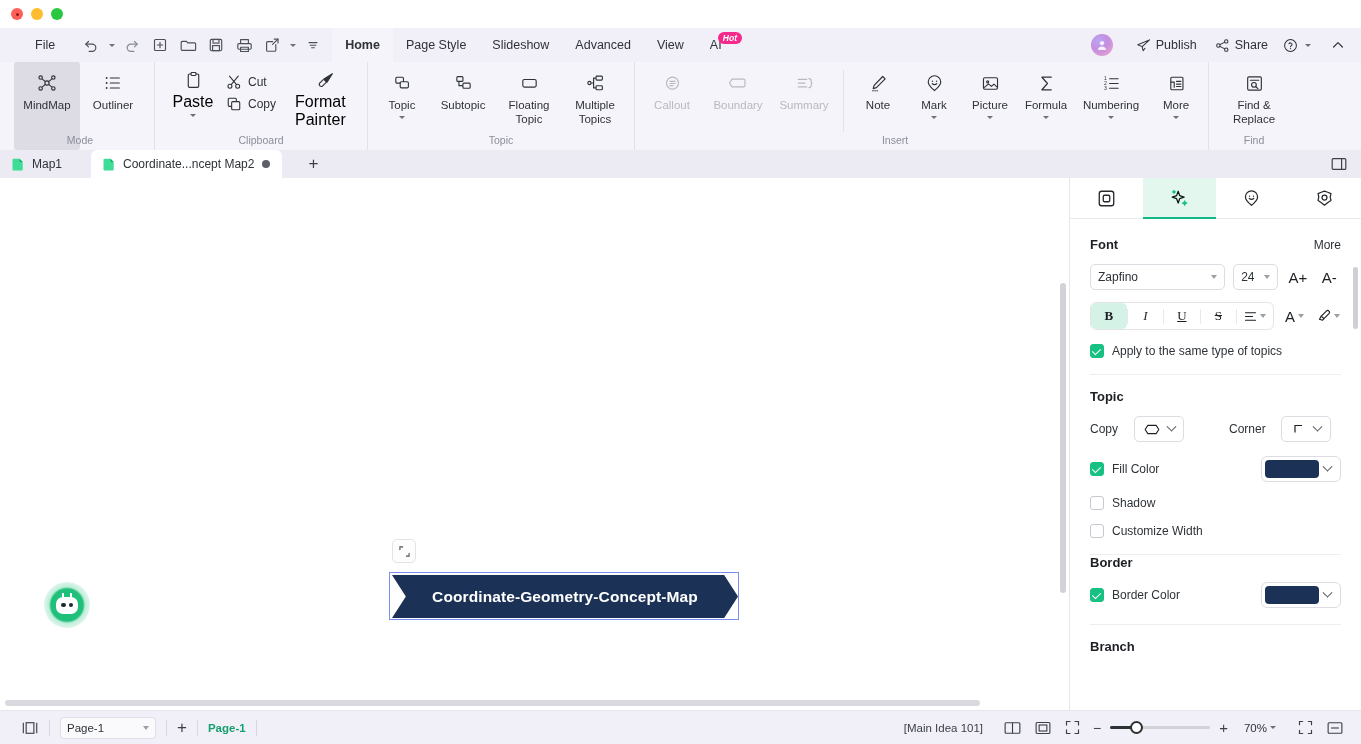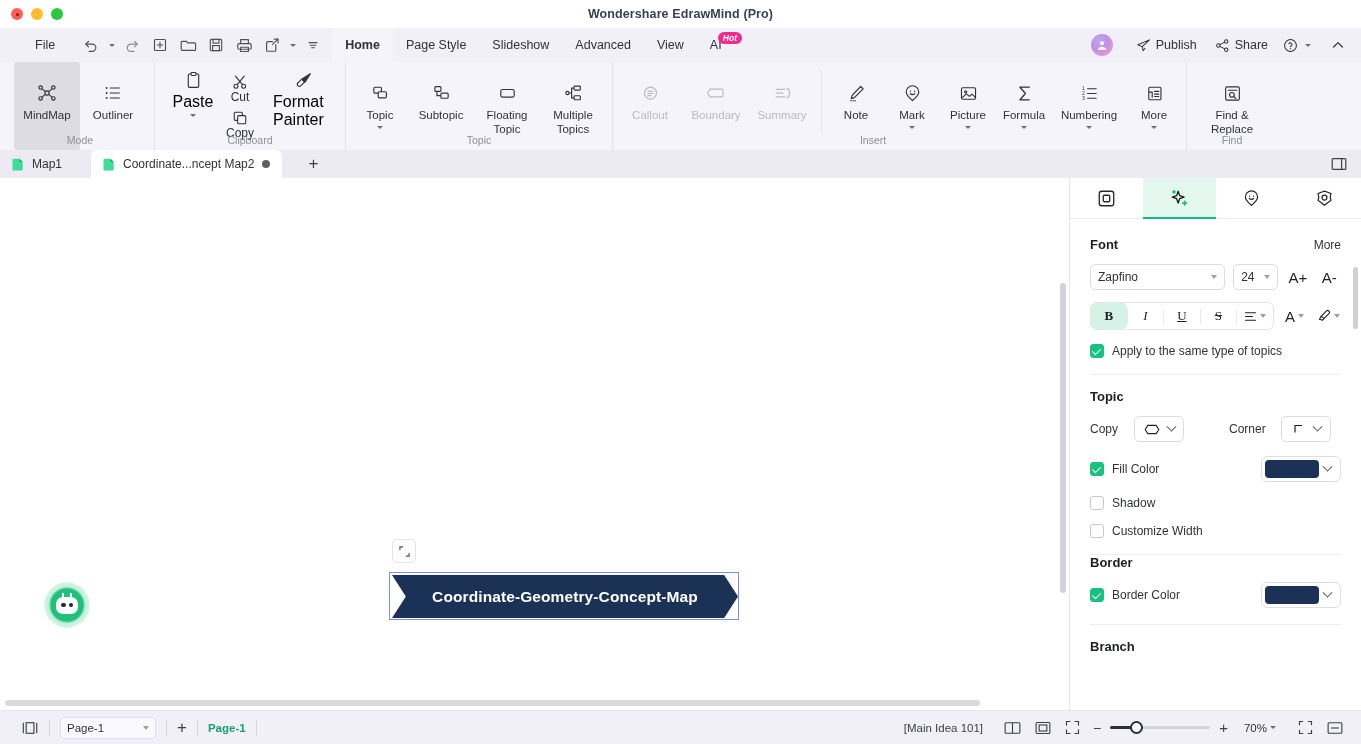--- a/index.html
+++ b/index.html
@@ -74,36 +74,36 @@
     height: 88px; background: #f5f4fa; flex: 0 0 88px;
     display: flex; align-items: flex-start; position: relative; padding-left: 6px;
   }
   .rgroup { display: flex; height: 88px; position: relative; }
   .rgroup + .rgroup { border-left: 1px solid #e2e0ec; }
   .rgroup-label {
     position: absolute; bottom: 4px; left: 0; right: 0; text-align: center;
     font-size: 10.5px; color: #8a8f99;
   }
   .rbtn {
-    width: 66px; padding-top: 19px; display: flex; flex-direction: column;
+    width: 66px; padding-top: 9px; display: flex; flex-direction: column;
     align-items: center; gap: 3px; color: #2e3338; position: relative;
   }
   .rbtn .ricon { height: 24px; display: flex; align-items: center; justify-content: center; }
   .rbtn .rlabel { font-size: 11.5px; line-height: 14px; text-align: center; color: #2e3338; }
   .rbtn.sel { background: #dddce4; border-radius: 3px; }
   .rbtn.disabled .rlabel, .rbtn.disabled .ricon { color: #b7bac0; }
   .rbtn .rcaret { margin-top: 1px; }
   .rbtn.wide { width: 74px; }
   .rbtn.narrow { width: 56px; }
 
   
   .clip-grid { display: flex; align-items: flex-start; padding-top: 9px; }
   .clip-paste { width: 56px; display: flex; flex-direction: column; align-items: center; gap: 3px; }
   .clip-stack { display: flex; flex-direction: column; gap: 4px; padding-top: 2px; }
-  .clip-row { display: flex; align-items: center; font-size: 12px; color: #2e3338; padding: 1px 5px; flex-direction: column; }
+  .clip-row { display: flex; align-items: center; gap: 6px; font-size: 12px; color: #2e3338; padding: 1px 5px; }
   .fmt-painter { width: 64px; display: flex; flex-direction: column; align-items: center; gap: 3px; }
 
   
   .tabstrip {
     height: 28px; background: #eceaf3; flex: 0 0 28px; display: flex;
     align-items: flex-end; position: relative; gap: 17px;
   }
   .doc-tab {
     height: 28px; display: flex; align-items: center; gap: 8px;
     padding: 0 12px; font-size: 12px; color: #2e3338; position: relative;
@@ -261,21 +261,20 @@
 <body>
 
 <div id="app">
 
   <div class="titlebar">
     <div class="traffic">
       <div class="dot red"></div>
       <div class="dot yellow"></div>
       <div class="dot green"></div>
     </div>
-    <div class="app-title">Wondershare EdrawMind (Pro)</div>
   </div>
 
   <div class="menubar">
     <div class="menu-item">File</div>
 
     <div class="qa-tools">
       <div class="qa-btn">
         <svg width="16" height="16" viewBox="0 0 16 16" fill="none" stroke="#4b5057" stroke-width="1.2" stroke-linecap="round" stroke-linejoin="round">
           <path d="M5.5 4.5 L2.8 7.2 L5.5 9.9"></path>
             <path d="M2.9 7.2 H9.2 a3.6 3.6 0 0 1 0 7.2 H6.2"></path>

